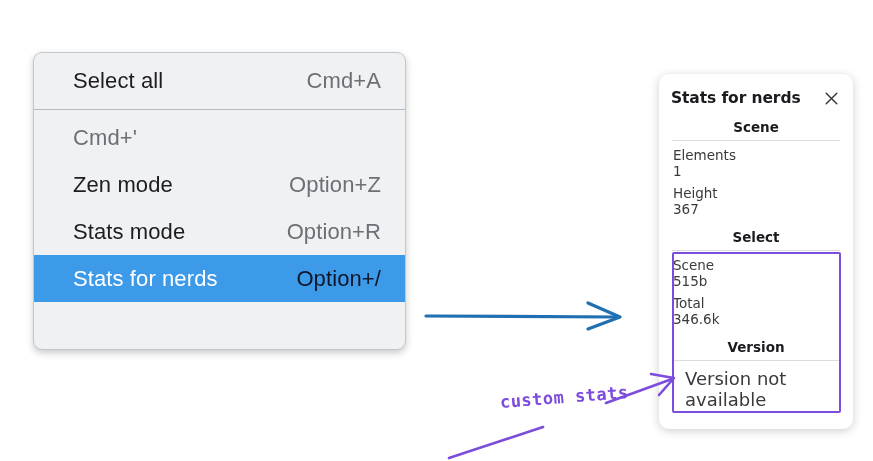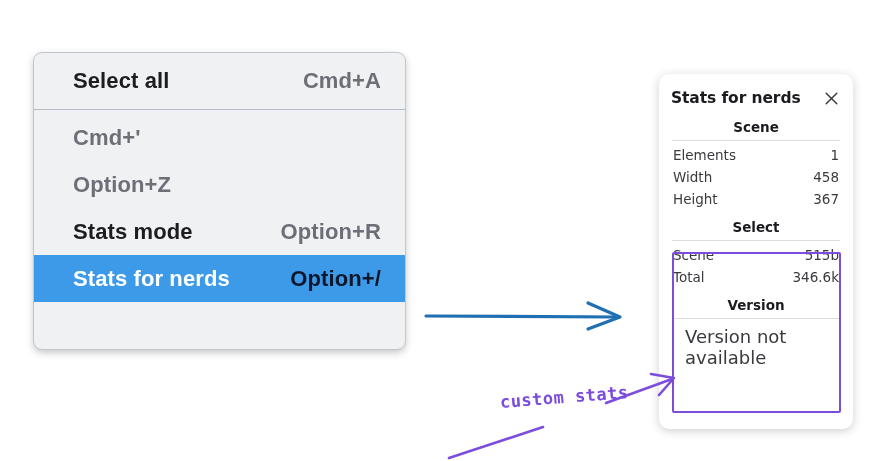--- a/index.html
+++ b/index.html
@@ -24,21 +24,20 @@
     height: 298px;
     background: #f0f1f3;
     border: 1px solid #c2c7ce;
     border-radius: 9px;
     box-shadow: 0 3px 7px rgba(60,64,70,0.28);
     box-sizing: border-box;
     overflow: hidden;
   }
   .menu-group {
     padding: 4px 0 5px 0;
-    font-weight: bold;
   }
   .menu-sep {
     height: 1px;
     background: #b2bac6;
     width: 100%;
   }
   .menu-item {
     display: flex;
     align-items: center;
     justify-content: space-between;
@@ -116,20 +115,21 @@
     background: #dcdcde;
     margin: 0 1px 3px 1px;
   }
   .stat-row {
     display: flex;
     justify-content: space-between;
     align-items: baseline;
     font-size: 13.5px;
     color: #3a3a3e;
     padding: 3px 2px 3px 2px;
+    flex-direction: column;
   }
   .stat-row .k { color: #3a3a3e; }
   .stat-row .v { color: #3a3a3e; }
   .single-line {
     font-size: 18px;
     color: #3a3a3e;
     padding: 4px 2px;
     margin-left: 12px;
   }
 
@@ -179,20 +179,21 @@
     </div>
   </div>
 
   <div class="menu-sep"></div>
 
   <div class="menu-group">
     <div class="menu-item">
       <span class="shortcut">Cmd+'</span>
     </div>
     <div class="menu-item">
+      <span class="label">Zen mode</span>
       <span class="shortcut">Option+Z</span>
     </div>
     <div class="menu-item">
       <span class="label">Stats mode</span>
       <span class="shortcut">Option+R</span>
     </div>
     <div class="menu-item selected">
       <span class="label">Stats for nerds</span>
       <span class="shortcut">Option+/</span>
     </div>
@@ -211,24 +212,20 @@
     </span>
   </div>
 
   <div class="section-head">Scene</div>
   <div class="rule"></div>
   <div class="stat-row">
     <span class="k">Elements</span>
     <span class="v">1</span>
   </div>
   <div class="stat-row">
-    <span class="k">Width</span>
-    <span class="v">458</span>
-  </div>
-  <div class="stat-row">
     <span class="k">Height</span>
     <span class="v">367</span>
   </div>
 
   <div class="section-head">Select</div>
   <div class="rule"></div>
   <div class="stat-row">
     <span class="k">Scene</span>
     <span class="v">515b</span>
   </div>

